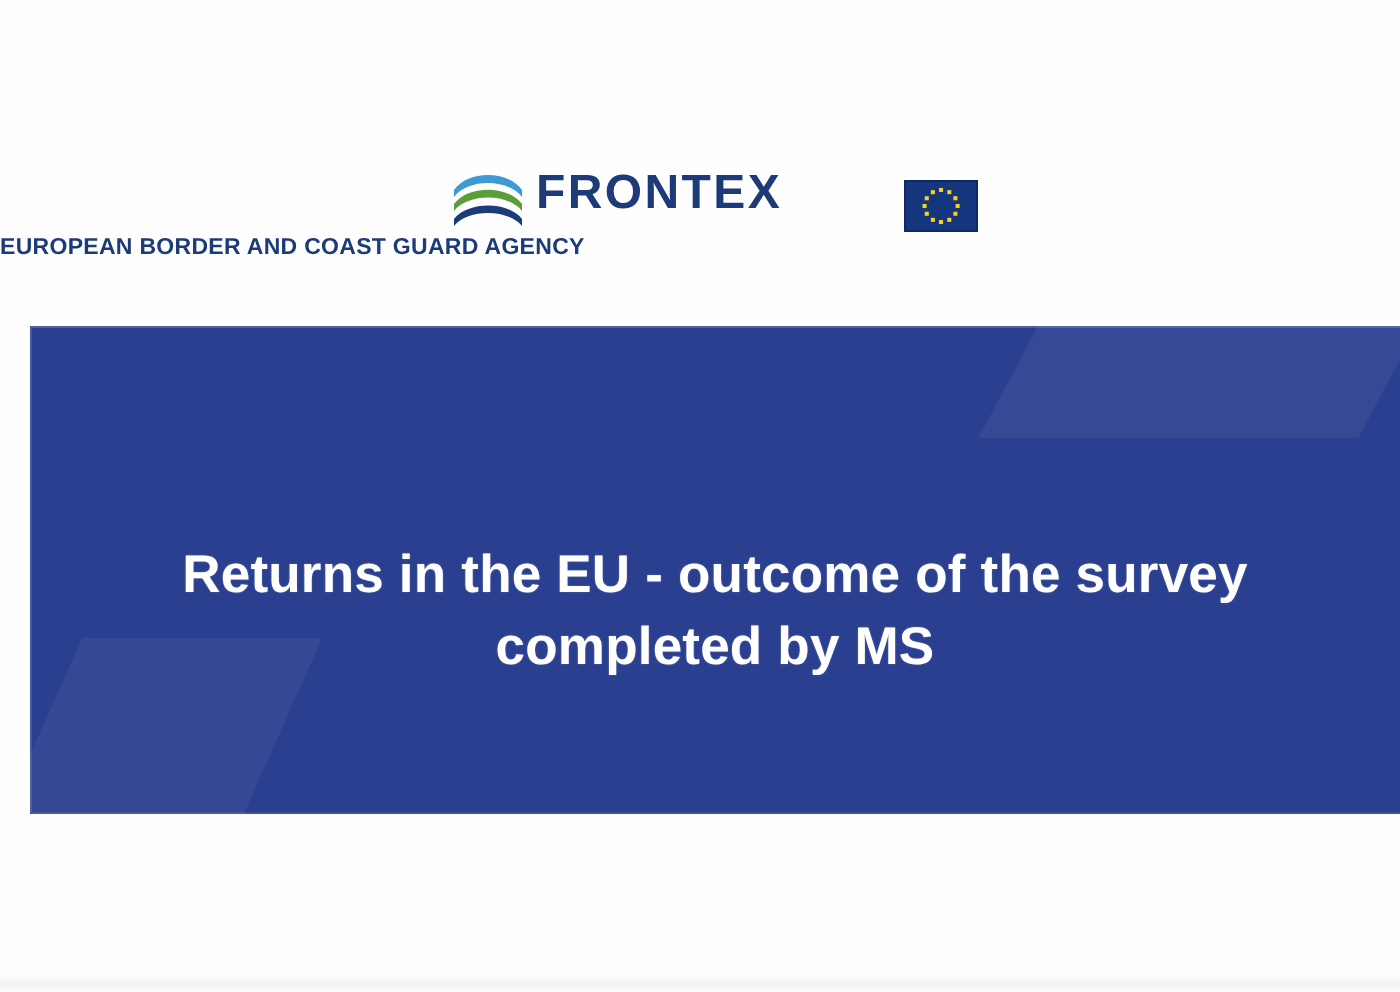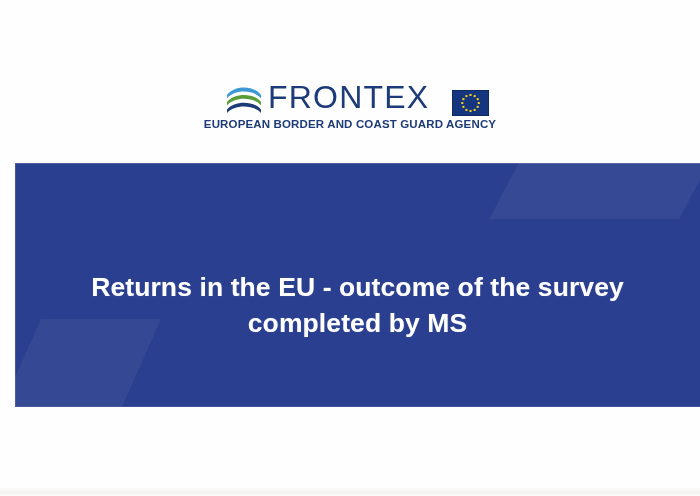--- a/index.html
+++ b/index.html
@@ -58,22 +58,22 @@
     position: absolute;
     left: 0;
     top: 2px;
     width: 36px;
     height: 30px;
   }
   .wordmark {
     position: absolute;
     left: 42px;
     top: -2px;
-    font-size: 32px;
-    font-weight: 400;
+    font-size: 24px;
+    font-weight: 700;
     letter-spacing: 1.2px;
     color: #1d3b78;
     line-height: 34px;
     white-space: nowrap;
     font-family: "Liberation Sans", sans-serif;
   }
   .eu-flag {
     position: absolute;
     left: 226px;
     top: 8px;
@@ -88,21 +88,20 @@
     left: 0;
     top: 0;
     width: 100%;
     height: 100%;
   }
   .tagline {
     position: absolute;
     left: 0;
     top: 36px;
     width: 700px;
-    text-align: center;
     font-size: 11.5px;
     font-weight: 700;
     letter-spacing: 0.15px;
     color: #1d3b78;
     font-family: "Liberation Sans", sans-serif;
     white-space: nowrap;
   }
 
   
   .title-banner {

